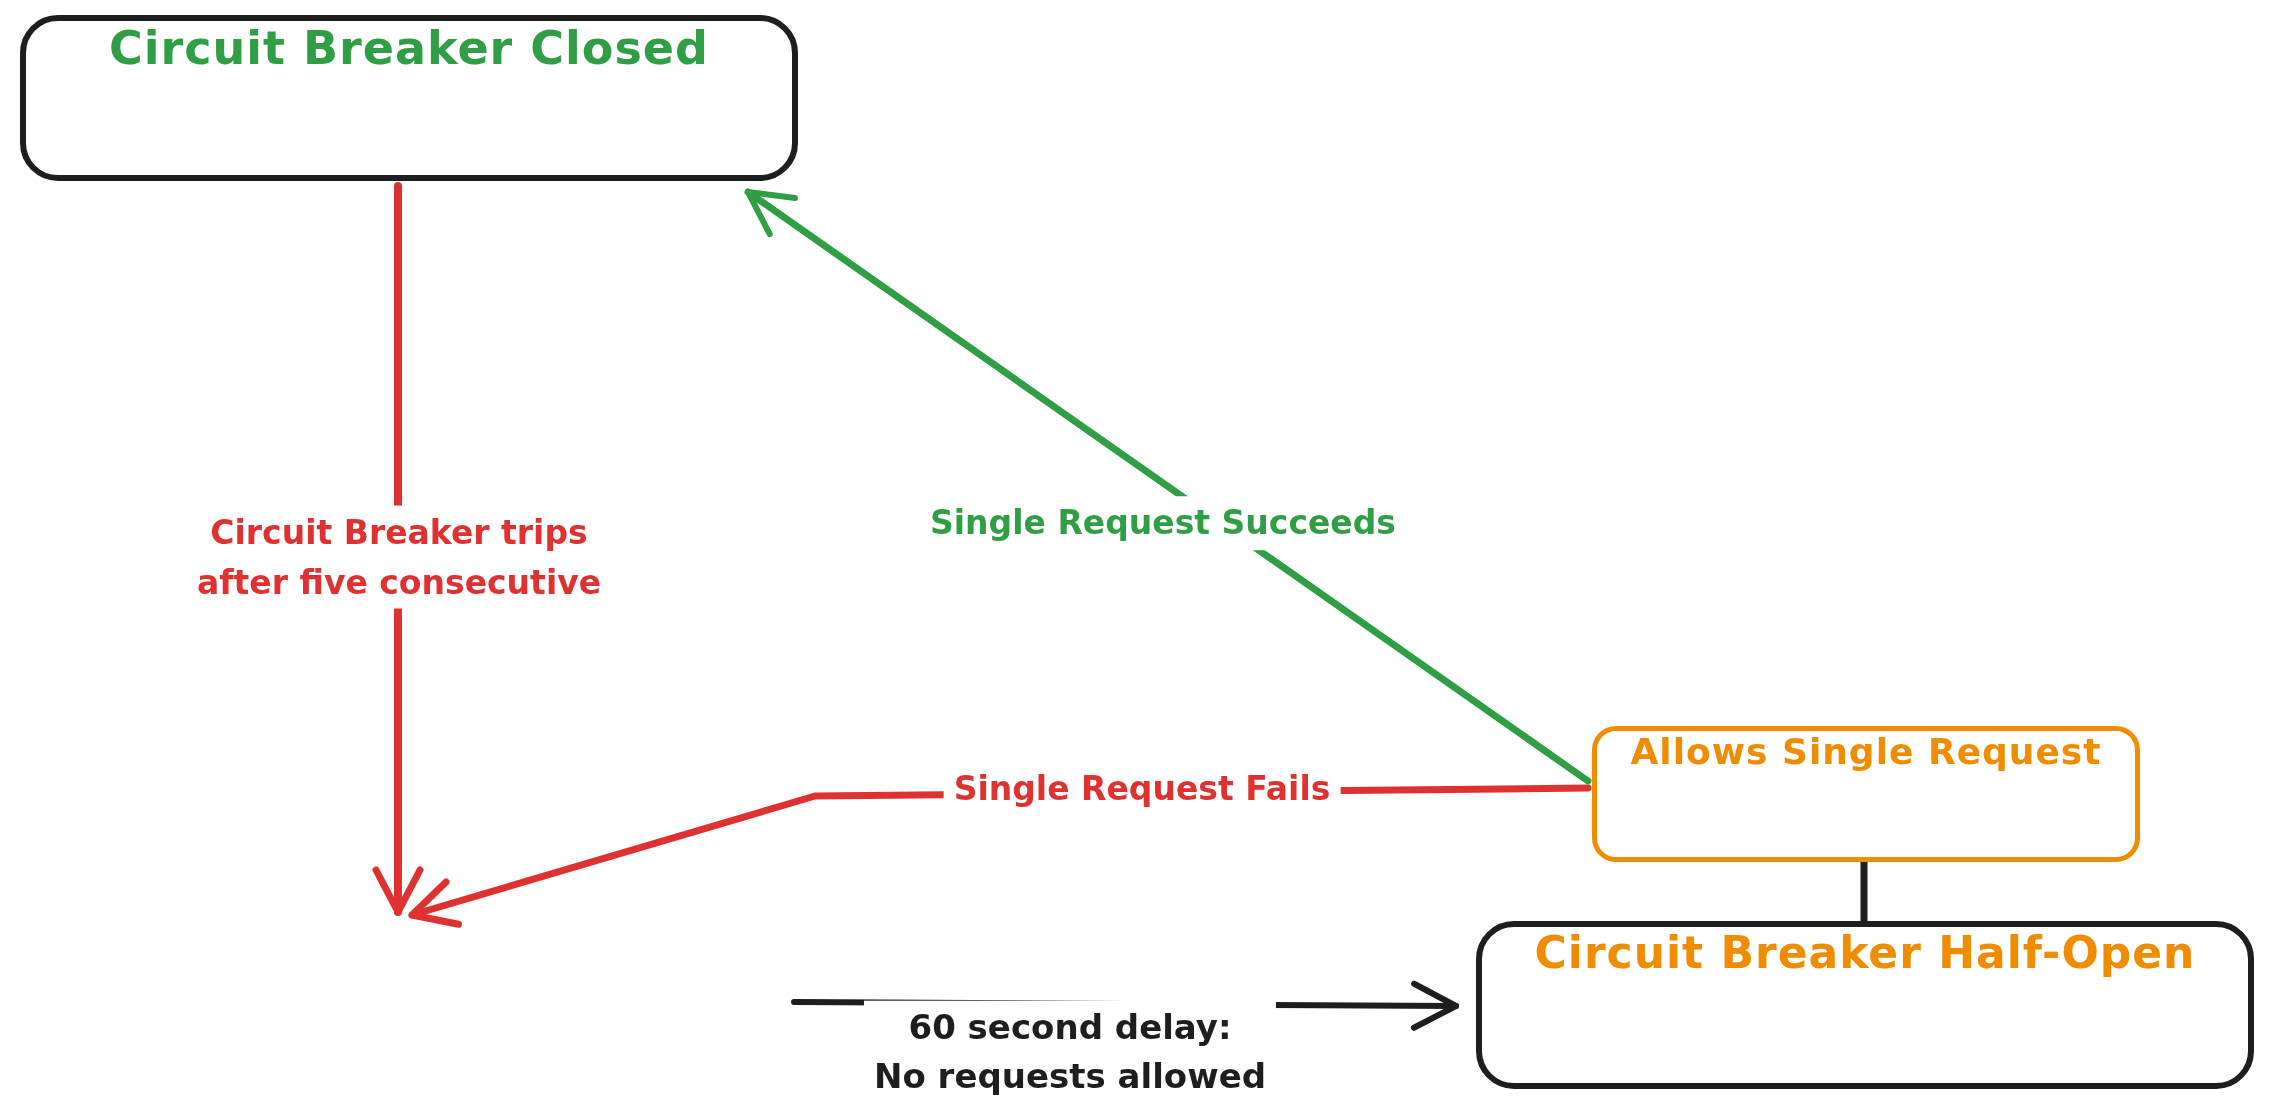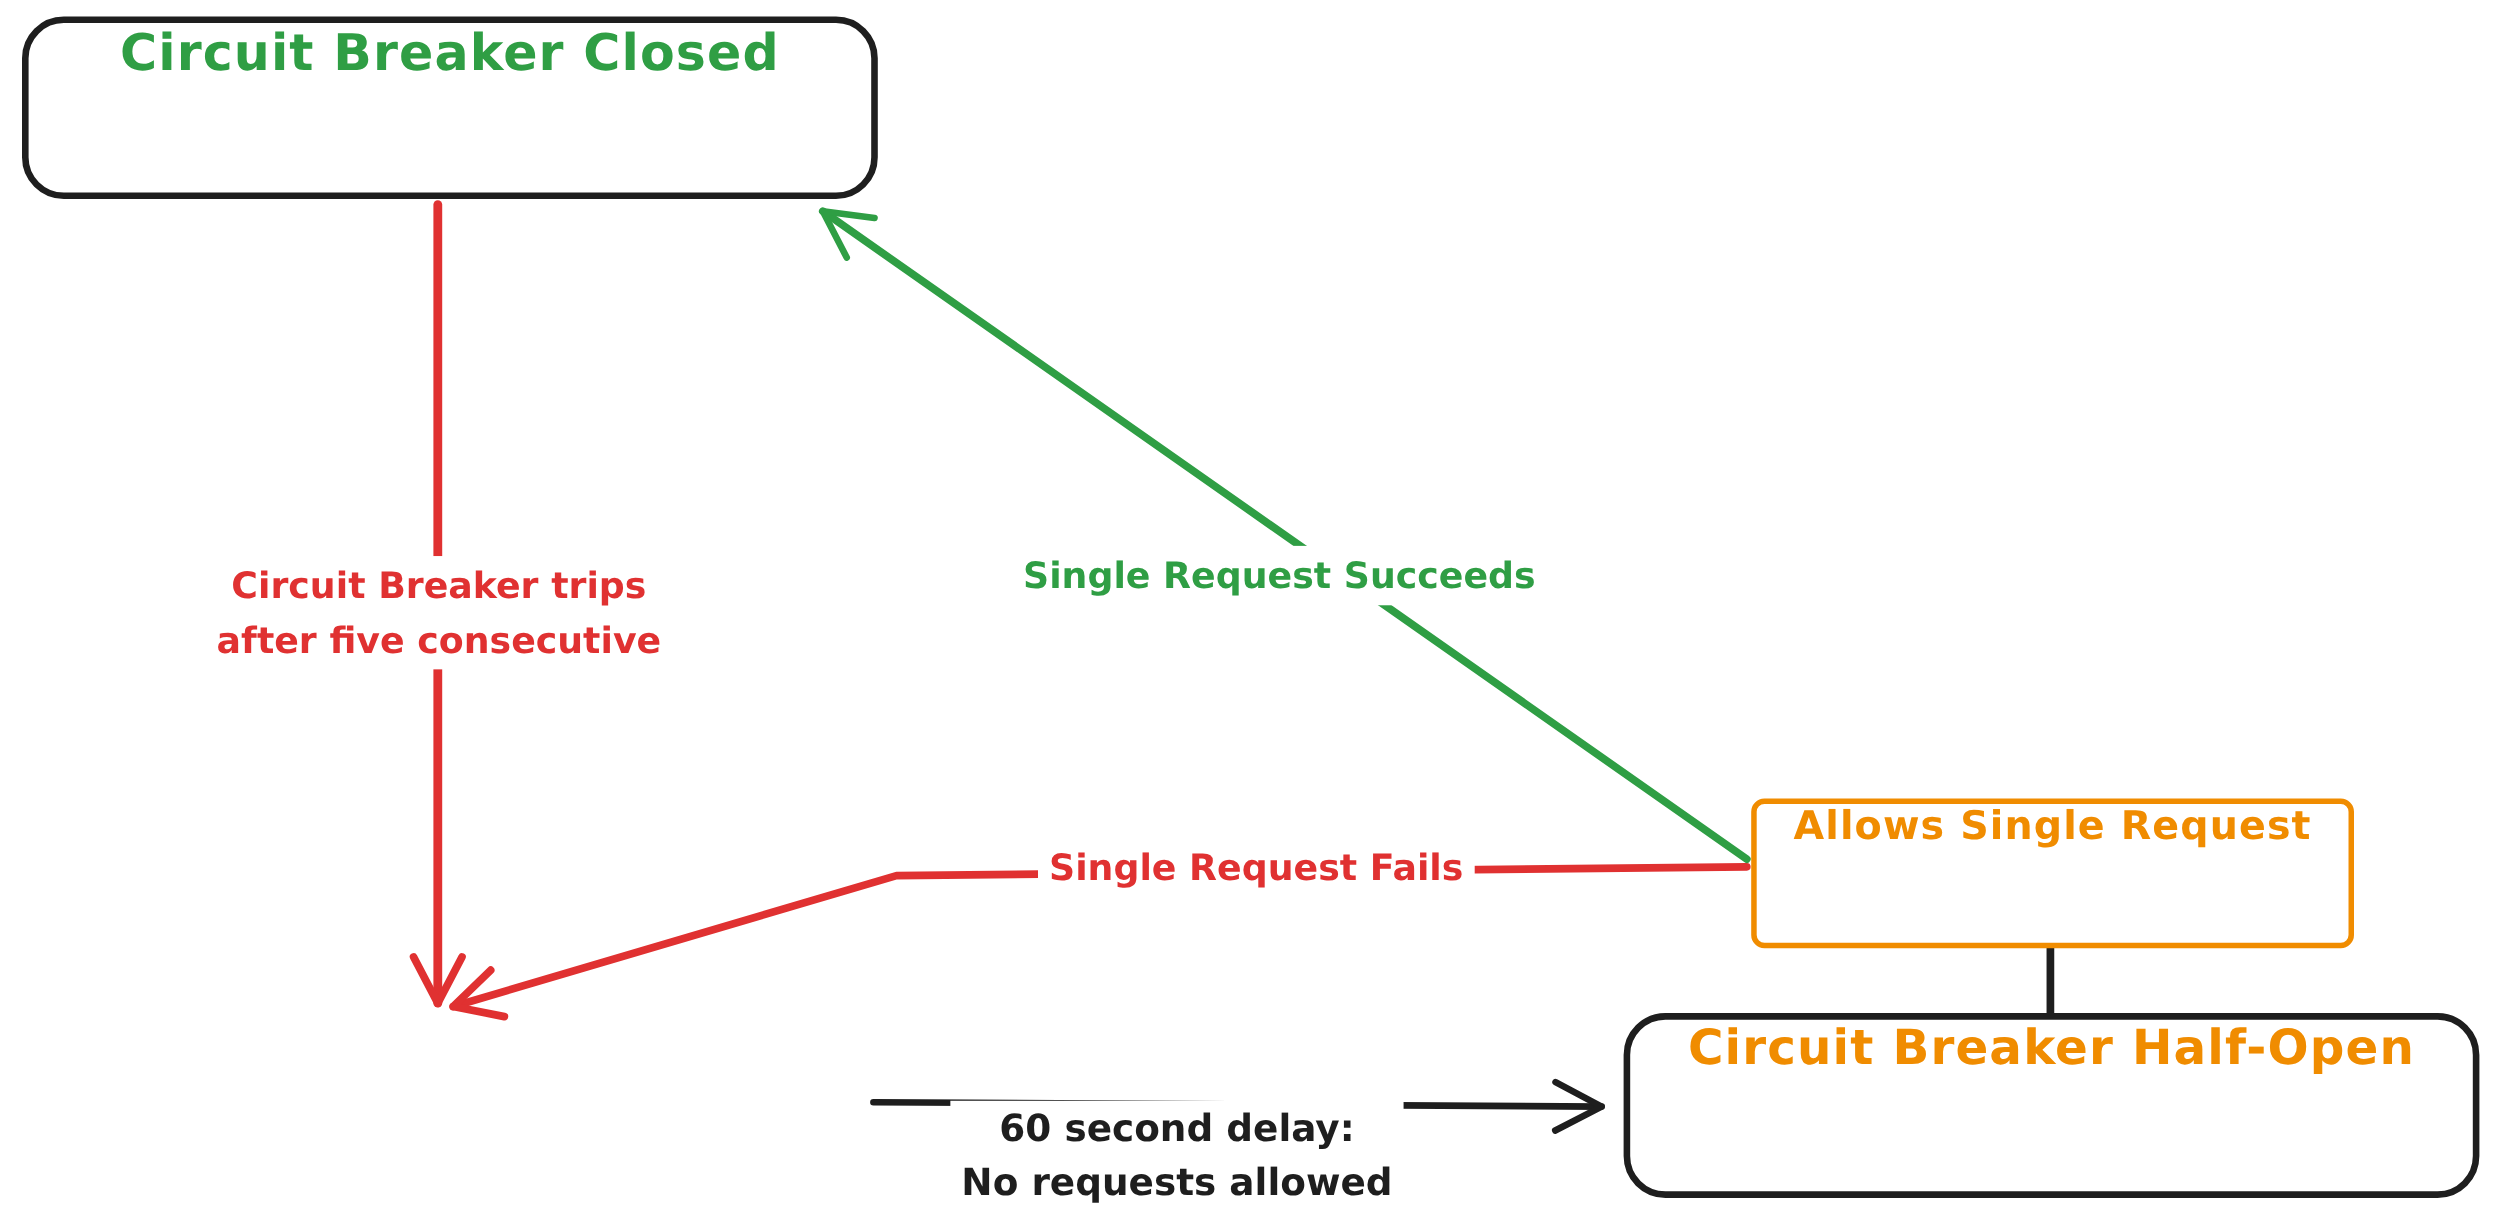--- a/index.html
+++ b/index.html
@@ -41,21 +41,21 @@
     font-size: 46px;
     letter-spacing: 1px;
   }
   .node-closed  { left: 20px;   top: 15px;  width: 778px; height: 166px; }
   .node-open    { left: 20px;   top: 924px; width: 770px; height: 172px; }
   .node-halfopen{ left: 1476px; top: 921px; width: 778px; height: 168px; }
   .node-halfopen .node-label { font-size: 44px; }
   .node-allows {
     left: 1592px; top: 726px; width: 548px; height: 136px;
     border: 5px solid var(--orange, #f08c00);
-    border-radius: 12px;
+    border-radius: 24px;
   }
   .node-allows .node-label { font-size: 36px; }
 
   .c-green  { color: var(--green, #2f9e44); }
   .c-red    { color: var(--red, #e03131); }
   .c-orange { color: var(--orange, #f08c00); }
   .c-ink    { color: var(--ink, #1e1e1e); margin-top: 46px; }
 
   .s-green { stroke: var(--green, #2f9e44); }
   .s-red   { stroke: var(--red, #e03131); }

